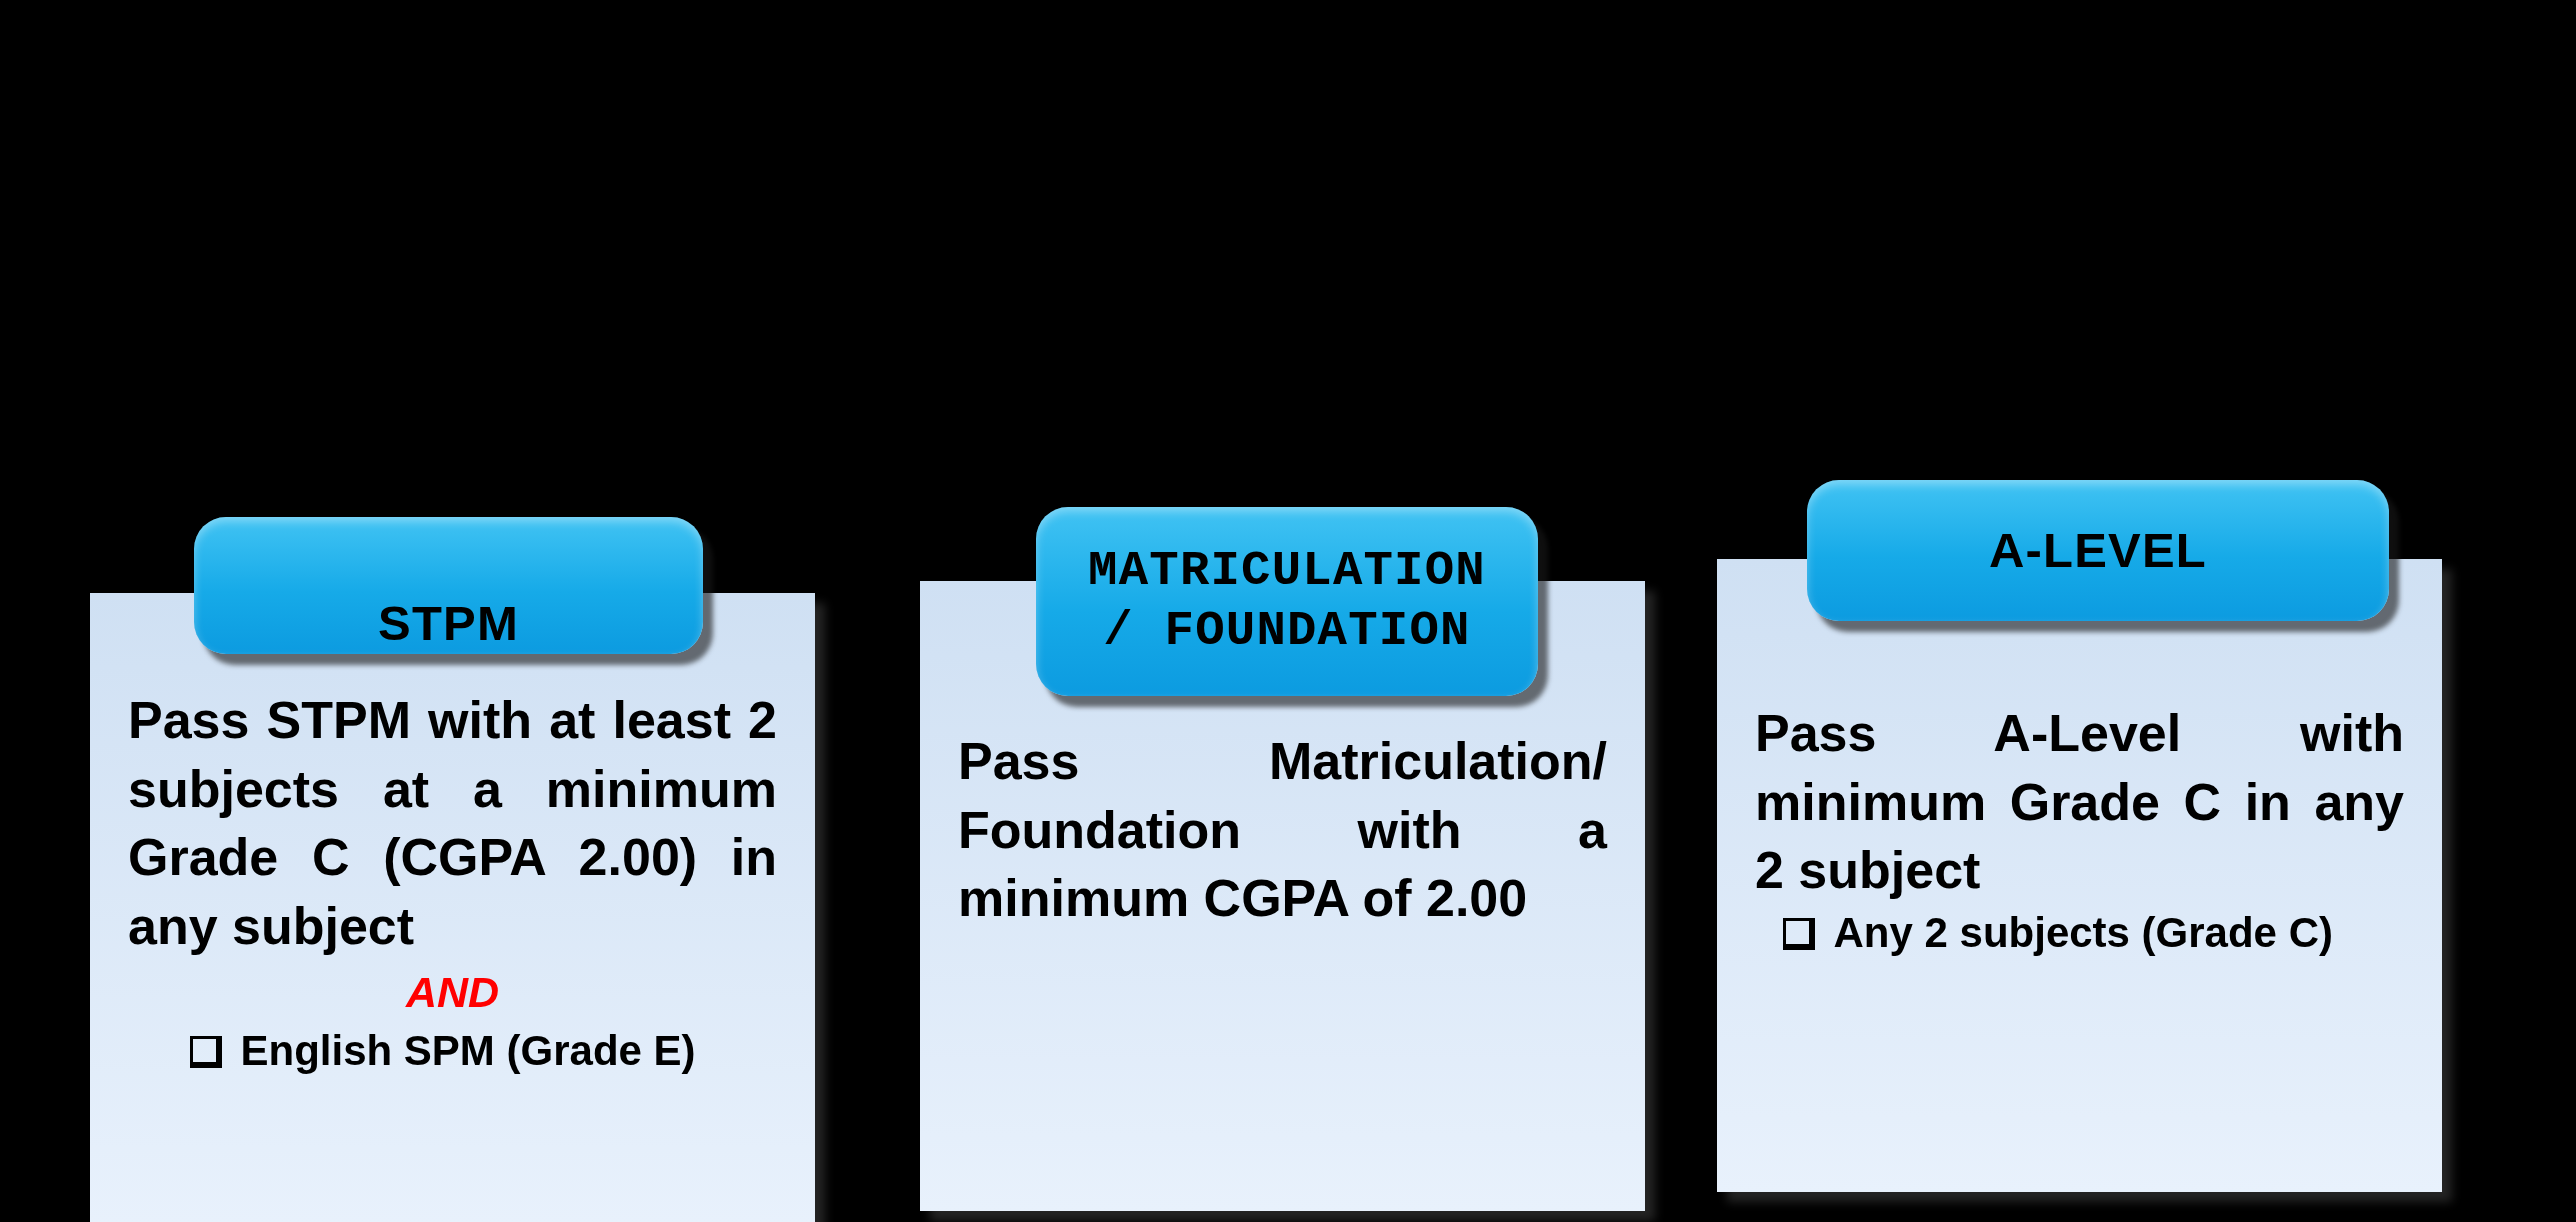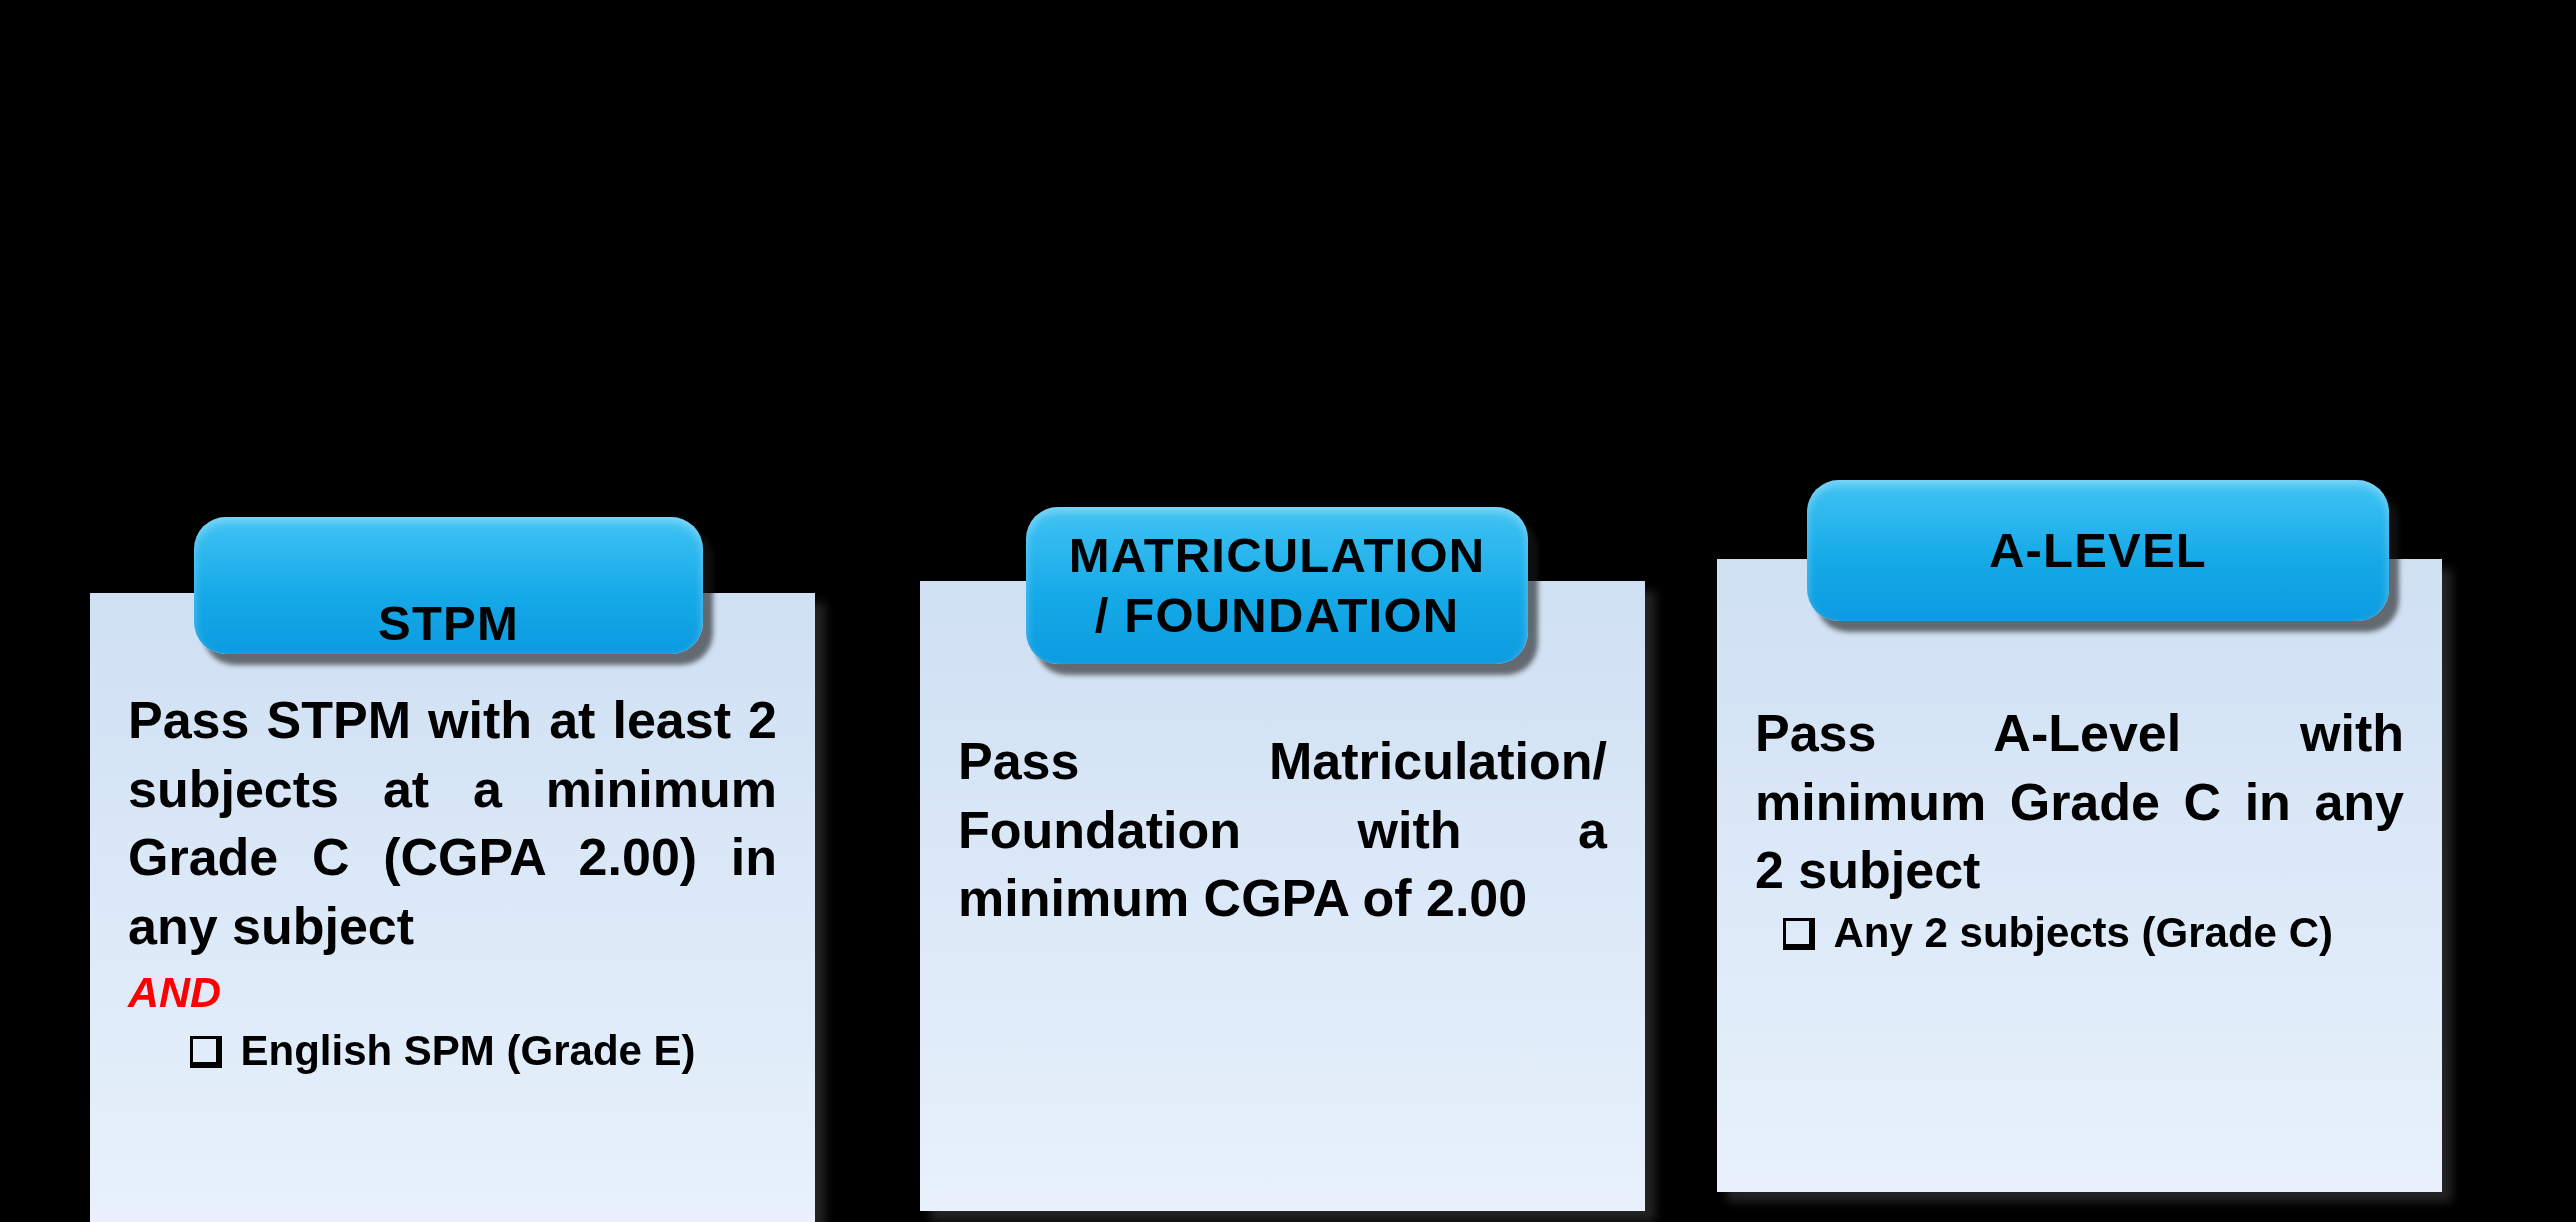--- a/index.html
+++ b/index.html
@@ -55,20 +55,21 @@
     line-height: 1.32;
     text-align: justify;
     text-justify: inter-word;
   }
 
   .and {
     font-size: 43px;
     line-height: 1.32;
     font-style: italic;
     font-weight: bold;
+    text-align: center;
     color: var(--and-color, #ff0000);
     margin: 3.5px 0 1.2px 0;
   }
 
   .bullets { margin-top: 2.3px; }
   .card-1 .bullets { padding-left: 34px; }
   .card-3 .bullets { margin-top: 0; }
 
   .bullet-item {
     display: flex;
@@ -93,21 +94,21 @@
   .bullet-text { flex: 1 1 auto; }
 
   
   .card-1 { left: 90px;  top: 517px; width: 729px; height: 705px; }
   .card-1 .card-header { left: 104px; top: 0; width: 509px; height: 137px; align-items: flex-end; }
   .card-1 .card-body   { top: 76px; height: 630px; }
   .card-1 .card-content { padding-top: 93px; }
 
   
   .card-2 { left: 920px; top: 507px; width: 729px; height: 716px; }
-  .card-2 .card-header { left: 106px; top: 0; width: 502px; height: 157px; }
+  .card-2 .card-header { left: 116px; top: 0; width: 502px; height: 189px; font-family: Liberation Mono, monospace; }
   .card-2 .card-body   { top: 74px; height: 630px; }
   .card-2 .card-content { padding-top: 146px; }
 
   
   .card-3 { left: 1717px; top: 480px; width: 729px; height: 712px; }
   .card-3 .card-header { left: 90px; top: 0; width: 582px; height: 141px; }
   .card-3 .card-body   { top: 79px; height: 633px; }
   .card-3 .card-content { padding-top: 140px; }
 </style>
 </head>

